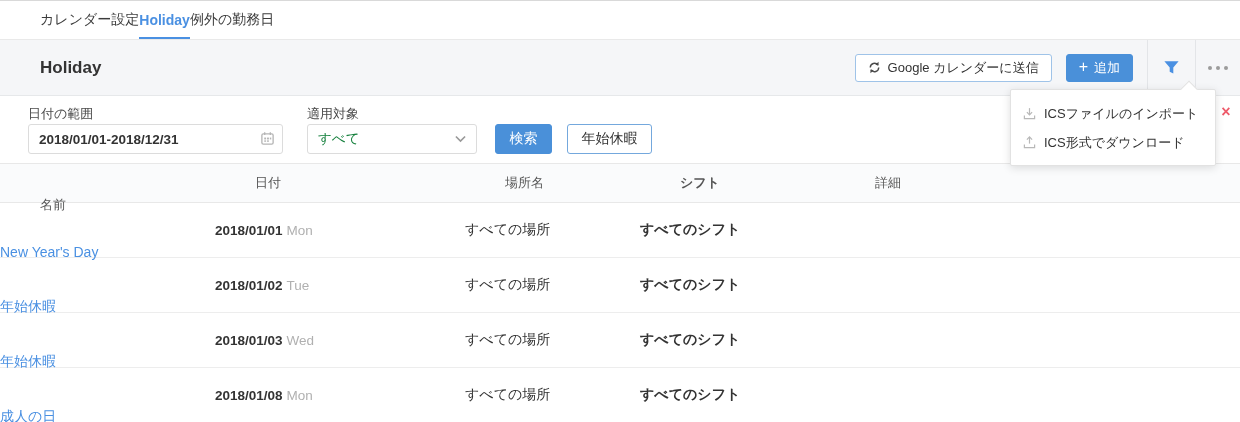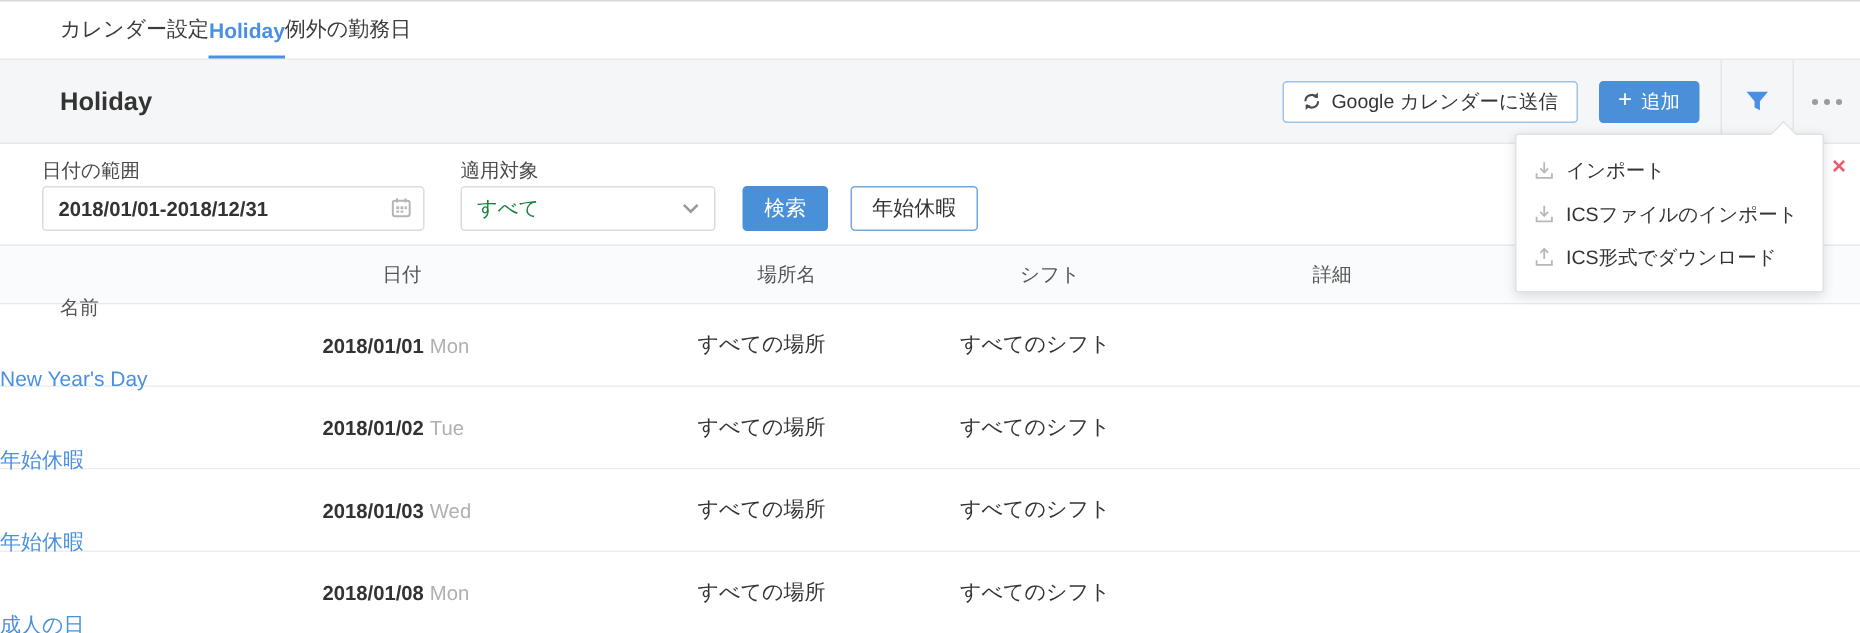--- a/index.html
+++ b/index.html
@@ -56,21 +56,21 @@
   .filter-close { position:absolute; left:1214px; top:4px; width:24px; height:24px;
     color:#ee5a6a; font-size:16px; font-weight:bold; text-align:center;
     line-height:24px; cursor:pointer; }
 
   
   .thead { height:39px; background:#fafbfc; border-bottom:1px solid #e8e8e8;
     display:flex; align-items:center; padding-left:40px; font-size:13px; color:#555; }
   .trow { height:55px; border-bottom:1px solid #ededed; display:flex;
     align-items:center; font-size:14px; color:#333; background:#fff; }
   .c1 { width:215px;margin-top:44px; } .c2 { width:250px; } .c3 { width:175px; }
-  .c4 { width:195px; } .c5 { flex:1; }
+  .c4 { width:195px;font-weight:bold; } .c5 { flex:1; }
   .trow .c1 { color:#4a90e2; cursor:pointer; }
   .trow .c2 b { font-weight:bold; font-size:13.5px; }
   .trow .c2 .day { color:#b0b0b0; font-weight:normal; margin-left:4px; font-size:13.5px; }
 
   
   .menu { position:absolute; left:1010px; top:89px; width:206px; background:#fff;
     border:1px solid #e2e2e2; border-radius:2px; box-shadow:0 2px 8px rgba(0,0,0,.13);
     padding:9px 0 8px; z-index:50; }
   .menu .caret { position:absolute; top:-7px; right:20px; width:12px; height:12px;
     background:#fff; border-left:1px solid #e2e2e2; border-top:1px solid #e2e2e2;
@@ -190,28 +190,20 @@
 </div>
 
 <div class="menu">
   <div class="caret"></div>
   <div class="mitem">
     <svg class="ic" width="13" height="13" viewBox="0 0 14 14">
       <path d="M1.5 9.2v3.3h11V9.2" fill="none" stroke="#b8b8b8" stroke-width="1.3"></path>
       <path d="M7 1.2v7" fill="none" stroke="#b8b8b8" stroke-width="1.3"></path>
       <path d="M4.2 5.6L7 8.5l2.8-2.9" fill="none" stroke="#b8b8b8" stroke-width="1.3"></path>
     </svg>
-    <span>インポート</span>
-  </div>
-  <div class="mitem">
-    <svg class="ic" width="13" height="13" viewBox="0 0 14 14">
-      <path d="M1.5 9.2v3.3h11V9.2" fill="none" stroke="#b8b8b8" stroke-width="1.3"></path>
-      <path d="M7 1.2v7" fill="none" stroke="#b8b8b8" stroke-width="1.3"></path>
-      <path d="M4.2 5.6L7 8.5l2.8-2.9" fill="none" stroke="#b8b8b8" stroke-width="1.3"></path>
-    </svg>
     <span>ICSファイルのインポート</span>
   </div>
   <div class="mitem">
     <svg class="ic" width="13" height="13" viewBox="0 0 14 14">
       <path d="M1.5 9.2v3.3h11V9.2" fill="none" stroke="#b8b8b8" stroke-width="1.3"></path>
       <path d="M7 8.2v-7" fill="none" stroke="#b8b8b8" stroke-width="1.3"></path>
       <path d="M4.2 3.9L7 1l2.8 2.9" fill="none" stroke="#b8b8b8" stroke-width="1.3"></path>
     </svg>
     <span>ICS形式でダウンロード</span>
   </div>

